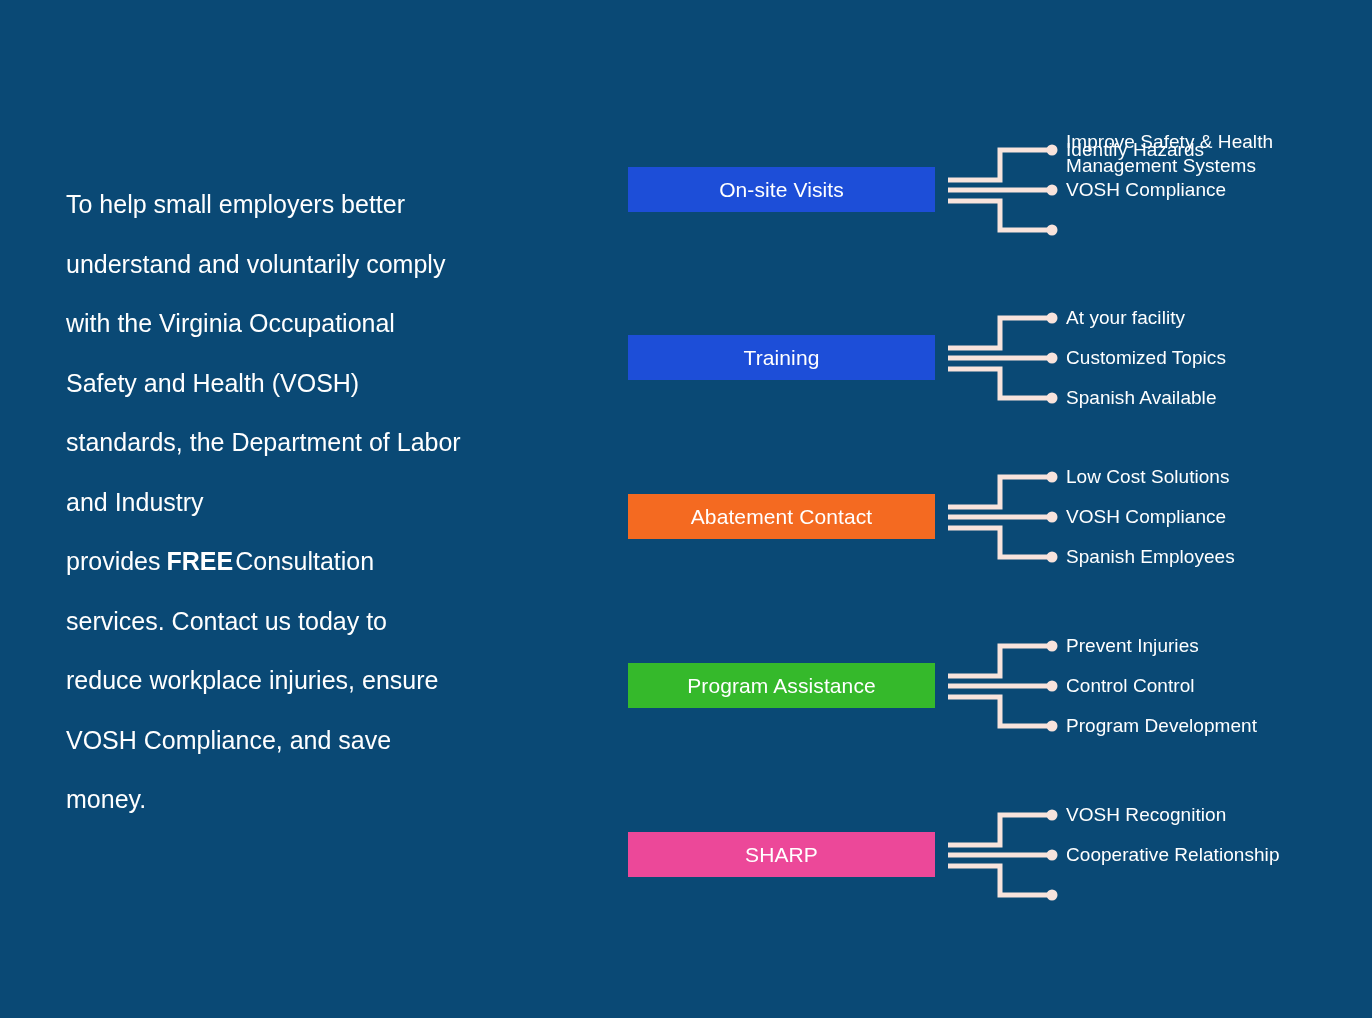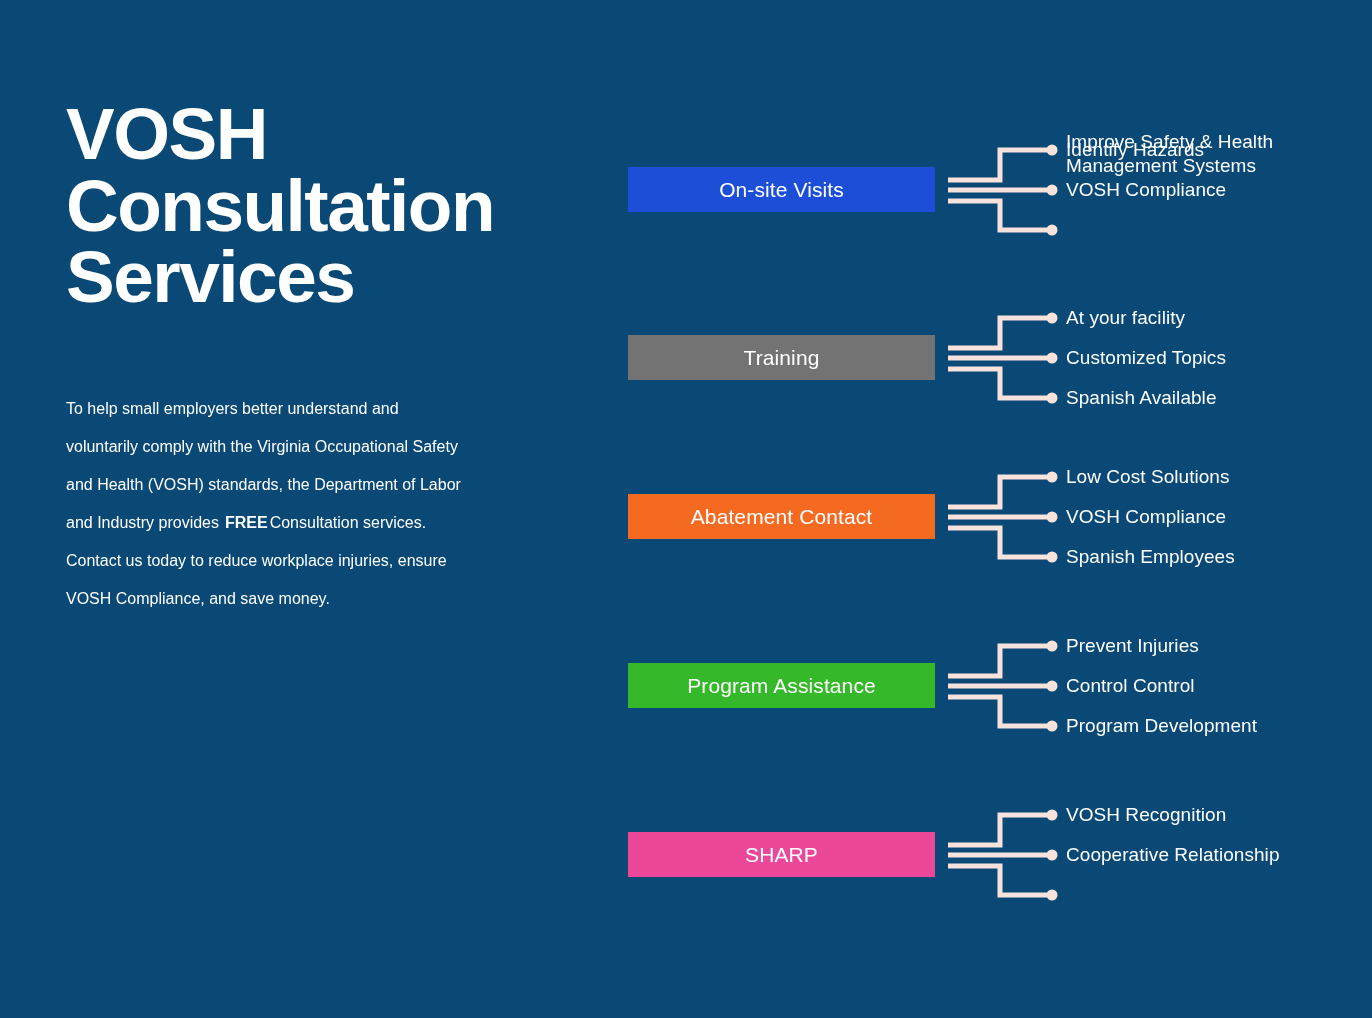--- a/index.html
+++ b/index.html
@@ -30,21 +30,21 @@
     font-size:73px;
     font-weight:bold;
     line-height:0.98;
     letter-spacing:-1.5px;
     color:#ffffff;
     white-space:pre-line;
   }
 
   #intro-paragraph {
     margin-top:77px;
-    font-size:16px;
+    font-size:25px;
     line-height:2.38;
     color:#ffffff;
     font-weight:400;
     max-width:400px;
   }
 
   #intro-paragraph .free-word {
     font-weight:bold;
     padding:0 2px 0 6px;
   }
@@ -109,23 +109,20 @@
   }
   .item-label.pos-top    { top:8px;  }
   .item-label.pos-mid    { top:48px; }
   .item-label.pos-bottom { top:88px; }
 </style>
 </head>
 <body>
 
 <div id="left-column">
 
-  <h1 id="page-title">VOSH
-Consultation
-Services</h1>
 
   <p id="intro-paragraph">
     <span>To help small employers better understand and voluntarily comply with the Virginia Occupational Safety and Health (VOSH) standards, the Department of Labor and Industry provides</span><span class="free-word">FREE</span><span>Consultation services. Contact us today to reduce workplace injuries, ensure VOSH Compliance, and save money.</span>
   </p>
 
 </div>
 
 <div id="diagram">
     <div class="branch-group" style="top: 130px;">
       <div class="cat-box" style="background: #1d4ed8; text-align: center;">
@@ -138,21 +135,21 @@
         <circle cx="424" cy="20" r="5.5" fill="#f8e3dc"></circle>
         <circle cx="424" cy="60" r="5.5" fill="#f8e3dc"></circle>
         <circle cx="424" cy="100" r="5.5" fill="#f8e3dc"></circle>
       </svg>
       <div class="item-label pos-top">Identify Hazards</div>
       <div class="item-label pos-mid">VOSH Compliance</div>
       <div class="item-label pos-bottom" style="top: 0px;">Improve Safety &amp; Health
 Management Systems</div>
     </div>
     <div class="branch-group" style="top: 298px;">
-      <div class="cat-box" style="background: #737373;">
+      <div class="cat-box" style="background: #1d4ed8;">
         <span class="cat-label">Training</span>
       </div>
       <svg class="connectors" viewBox="0 0 744 120" width="744" height="120">
         <path d="M 320 50 H 372 V 20 H 424" fill="none" stroke="#f8e3dc" stroke-width="5" stroke-linecap="butt" stroke-linejoin="miter"></path>
         <path d="M 320 60 H 424" fill="none" stroke="#f8e3dc" stroke-width="5" stroke-linecap="butt" stroke-linejoin="miter"></path>
         <path d="M 320 71 H 372 V 100 H 424" fill="none" stroke="#f8e3dc" stroke-width="5" stroke-linecap="butt" stroke-linejoin="miter"></path>
         <circle cx="424" cy="20" r="5.5" fill="#f8e3dc"></circle>
         <circle cx="424" cy="60" r="5.5" fill="#f8e3dc"></circle>
         <circle cx="424" cy="100" r="5.5" fill="#f8e3dc"></circle>
       </svg>

